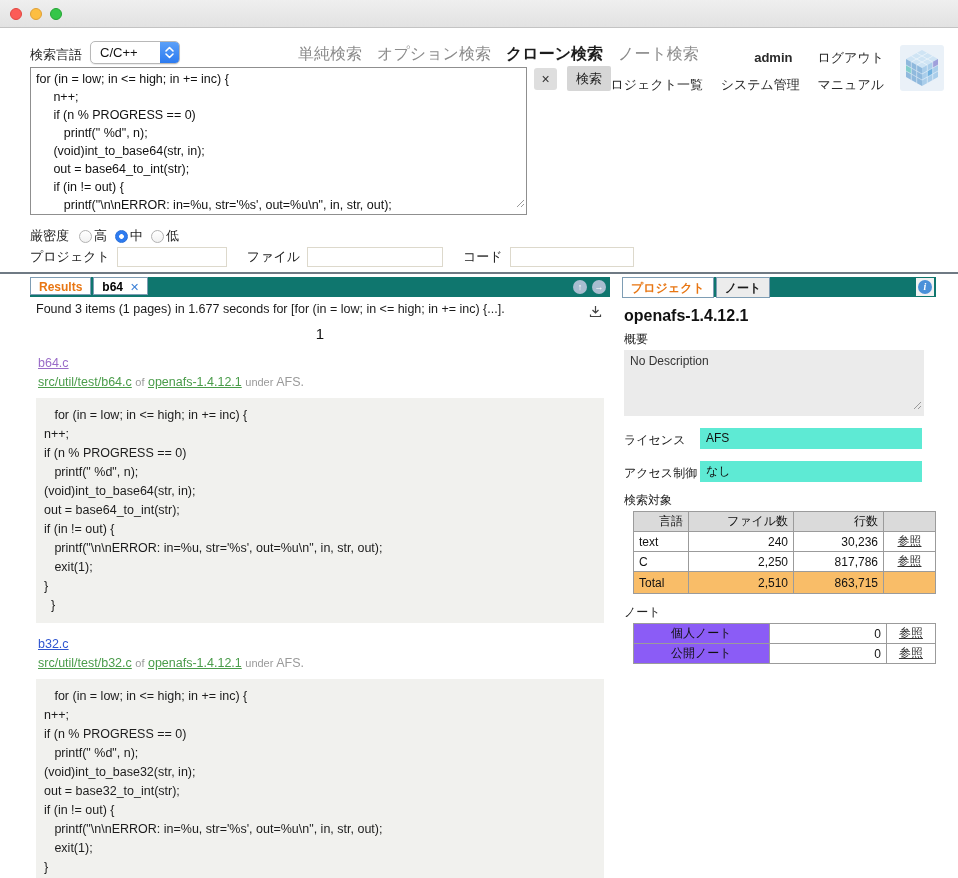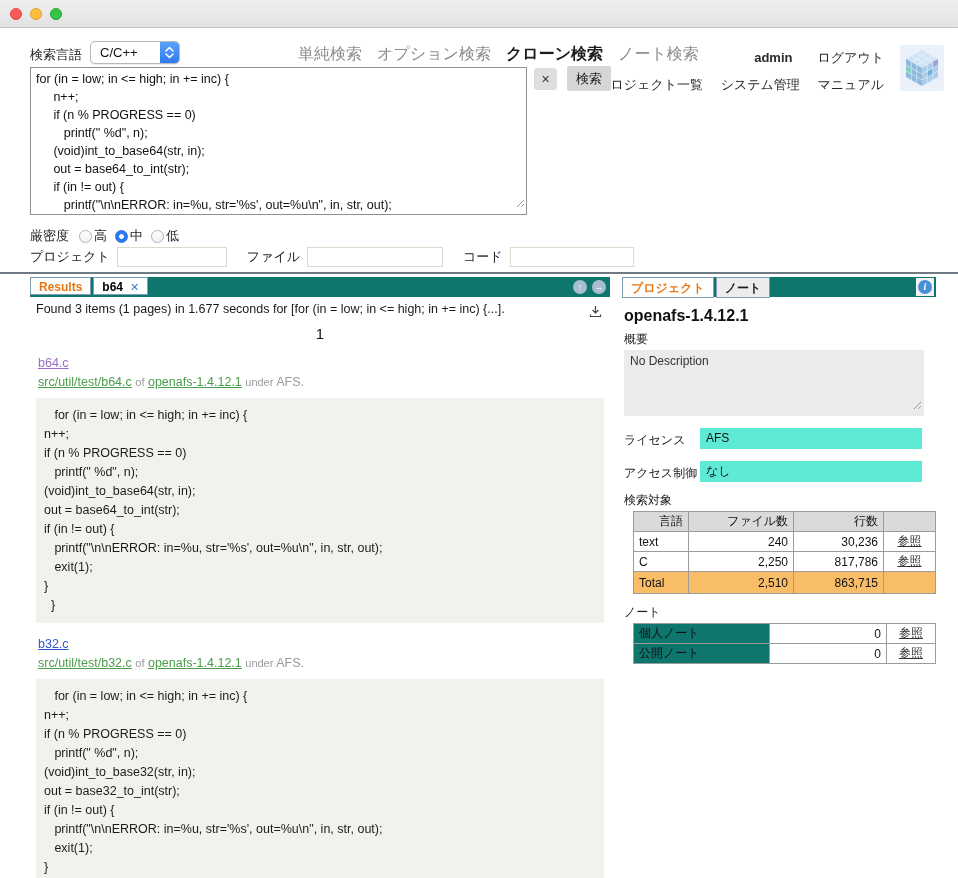--- a/index.html
+++ b/index.html
@@ -104,21 +104,21 @@
     line-height:21px; padding-left:6px; }
   .section-label { font-size:12px; color:#222; margin:10px 0 2px 2px; }
   table.data { border-collapse:collapse; margin-left:11px; font-size:12px; color:#111; }
   table.data td, table.data th { border:1px solid #9b9b9b; height:20px; padding:0 5px; font-weight:normal; }
   table.data th { background:#dadada; text-align:right; }
   td.num { text-align:right; }
   td.ref { text-align:center; }
   td.ref a { color:#333; text-decoration:underline; cursor:pointer; }
   tr.total-row td { background:#f9bd68; height:22px; }
   .lang-c0{width:55px;} .lang-c1{width:105px;} .lang-c2{width:90px;} .lang-c3{width:52px;}
-  .note-c0{width:148px; background:#0f766e;} .note-c1{width:128px;} .note-c2{width:52px;}
+  .note-c0{width:148px; background:#8b5cf6;text-align:center;} .note-c1{width:128px;} .note-c2{width:52px;}
 </style>
 </head>
 <body>
 
 <div id="app">
 
   <div class="titlebar">
     <span class="light red"></span>
     <span class="light yellow"></span>
     <span class="light green"></span>

